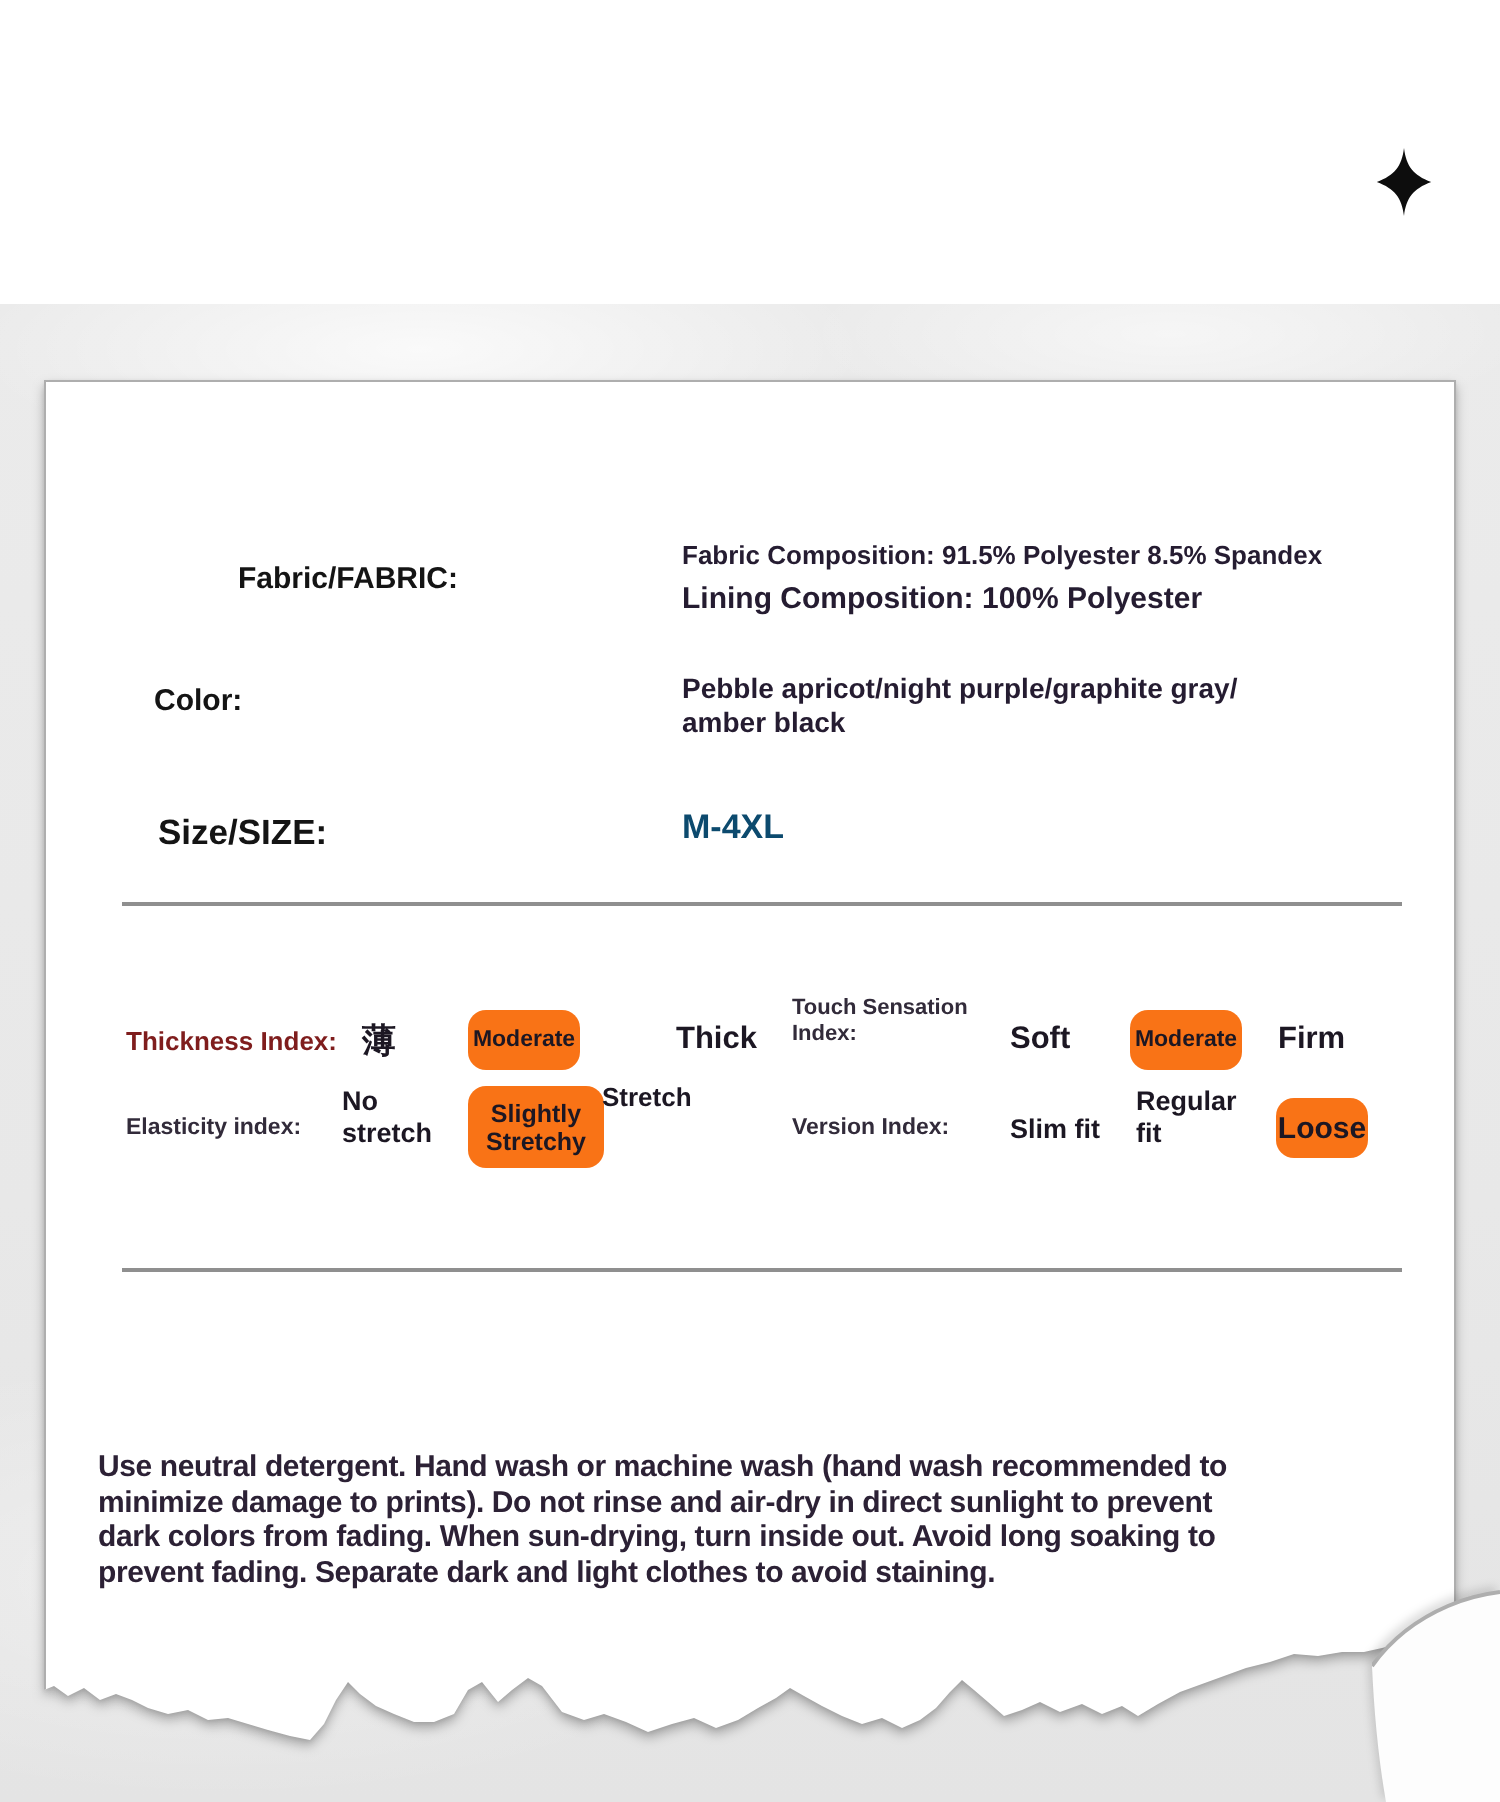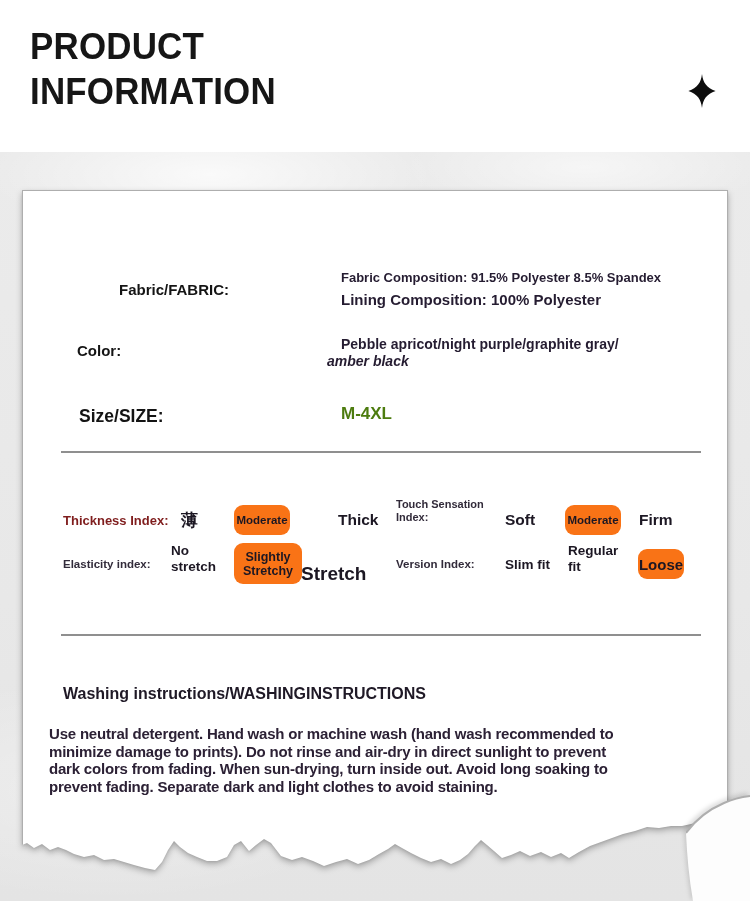--- a/index.html
+++ b/index.html
@@ -52,42 +52,42 @@
 
   
   .spec-label { position:absolute; font-weight:bold; color:#141414; }
   .lbl-fabric { left:56px; top:90px;  font-size:15px;margin-left:40px; }
   .lbl-color  { left:54px; top:151px; font-size:15px; }
   .lbl-size   { left:56px; top:215px; font-size:17.5px; }
   .spec-val { position:absolute; font-weight:bold; color:#251c31; }
   .val-fab1 { left:318px; top:79px;  font-size:13px;text-align:right; }
   .val-fab2 { left:318px; top:100px; font-size:15px; }
   .val-col1 { left:318px; top:145px; font-size:14px; }
-  .val-col2 { left:304px; top:162px; font-size:14px;font-style:italic; }
-  .val-size { left:318px; top:213px; font-size:17px; font-weight:600; color:#4d7c0f; }
+  .val-col2 { left:318px; top:162px; font-size:14px; }
+  .val-size { left:318px; top:213px; font-size:17px; font-weight:600; color:#0c4a6e; }
 
   .divider { position:absolute; left:38px; width:640px; height:1.5px; background:#8f8f8f; }
   .div-1 { top:260px; } .div-2 { top:443px; }
 
   
   .idx { position:absolute; display:flex; align-items:center; color:#1c1723; font-weight:bold; white-space:nowrap; }
   .idx-label { color:#322b3a; }
   .t-label  { left:40px;  top:314px; height:30px; font-size:13px; color:#7f1d1d;}
   .t-thin   { left:158px; top:314px; height:30px; font-size:17px; }
   .t-mod    { left:211px; top:314px; width:56px; height:30px; justify-content:center; font-size:11.5px; }
   .t-thick  { left:283px; top:314px; height:30px; font-size:15.5px;margin-left:32px; }
   .s-label  { left:373px; top:307px; display:block; width:100px; font-size:11px; line-height:13px; white-space:normal; }
   .s-soft   { left:482px; top:314px; height:30px; font-size:15.5px; }
   .s-mod    { left:542px; top:314px; width:56px; height:30px; justify-content:center; font-size:11.5px; }
   .s-firm   { left:616px; top:314px; height:30px; font-size:15.5px; }
   .e-label  { left:40px;  top:358px; height:30px; font-size:11.5px; }
   .e-none   { left:148px; top:352px; display:block; width:54px; font-size:13.5px; line-height:16px; white-space:normal; }
   .e-slight { left:211px; top:352px; width:68px; height:41px; justify-content:center; text-align:center;
               font-size:12.5px; line-height:14px; white-space:normal; }
-  .e-stretch{ left:278px; top:368px; height:30px; font-size:19px; }
+  .e-stretch{ left:278px; top:342px; height:30px; font-size:13px; }
   .v-label  { left:373px; top:358px; height:30px; font-size:11.5px; }
   .v-slim   { left:482px; top:358px; height:30px; font-size:13.5px; }
   .v-reg    { left:545px; top:352px; display:block; width:60px; font-size:13.5px; line-height:16px; white-space:normal; }
   .v-loose  { left:615px; top:358px; width:46px; height:30px; justify-content:center; font-size:15px; }
   .chip-selected { background:#f97316; border-radius:9px; }
 
   
   .wash-heading { position:absolute; left:40px; top:494px; font-size:16px; font-weight:bold; color:#1f1926; }
   .wash-body {
     position:absolute; left:26px; top:534px; width:565px;
@@ -96,24 +96,20 @@
 
   
   .curl { position:absolute; right:0; bottom:0; width:64px; height:108px;
           filter: drop-shadow(-2px -2px 2px rgba(0,0,0,.13)); }
 </style>
 </head>
 <body>
 
 <div class="page">
 
-  <h1 class="hdr-title">
-    <span>PRODUCT</span>
-    <span>INFORMATION</span>
-  </h1>
   <svg class="sparkle" viewBox="0 0 24 30">
     <path d="M12 0 C13 8 16 12 24 15 C16 18 13 22 12 30 C11 22 8 18 0 15 C8 12 11 8 12 0 Z" fill="#0d0d0d"></path>
   </svg>
 
   <div class="gray-section">
 
     <div class="card-shadow">
       <div class="card">
 
         
@@ -158,21 +154,20 @@
         <div style="display:contents">
           <div class="idx idx-label v-label">Version Index:</div>
           <div class="idx v-slim">Slim fit</div>
           <div class="idx v-reg">Regular fit</div>
           <div class="idx v-loose chip-selected">Loose</div>
         </div>
 
         <div class="divider div-2"></div>
 
         
-        <div class="wash-heading">Washing instructions/WASHINGINSTRUCTIONS</div>
         <div class="wash-body">Use neutral detergent. Hand wash or machine wash (hand wash recommended to minimize damage to prints). Do not rinse and air-dry in direct sunlight to prevent dark colors from fading. When sun-drying, turn inside out. Avoid long soaking to prevent fading. Separate dark and light clothes to avoid staining.</div>
 
       </div>
     </div>
 
     <svg class="curl" viewBox="0 0 64 108">
       <path d="M0,40 C10,26 24,16 38,10 C47,6 56,4 64,3 L64,108 L7,108 C3,85 1,62 0,40 Z" fill="#fdfdfd"></path>
       <path d="M0,40 C10,26 24,16 38,10 C47,6 56,4 64,3" fill="none" stroke="#aeaeae" stroke-width="2"></path>
     </svg>
 

